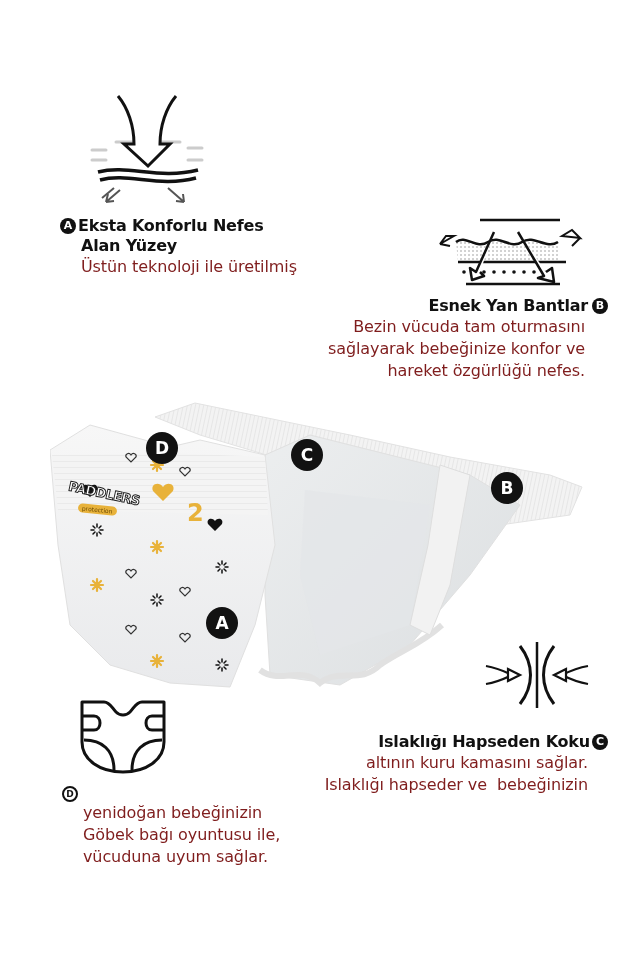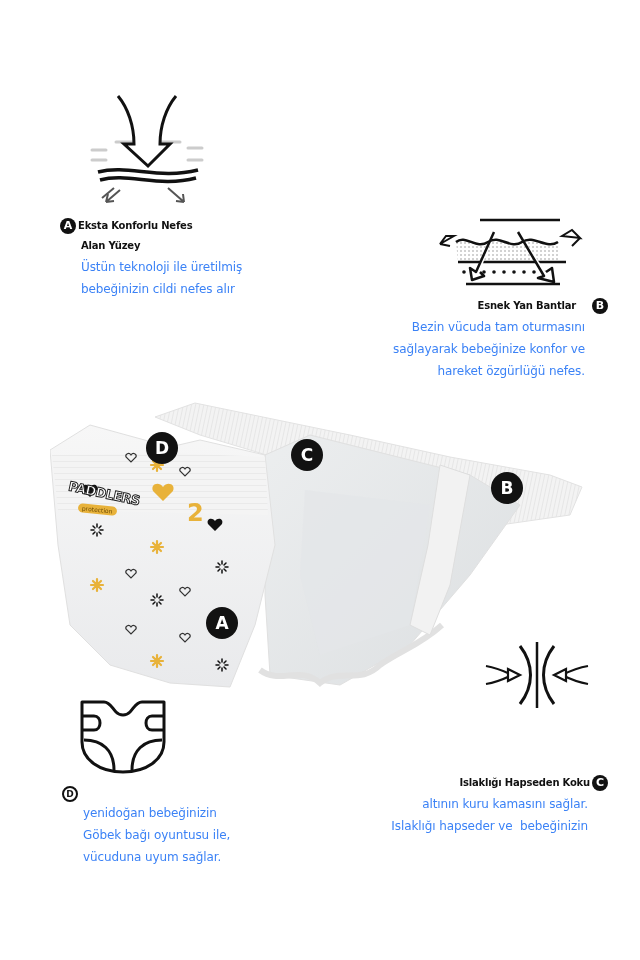--- a/index.html
+++ b/index.html
@@ -1,44 +1,44 @@
 <!DOCTYPE html>
 <html><head>
 <meta charset="utf-8">
 <style>
   * { box-sizing: border-box; margin: 0; padding: 0; }
   html, body { width: 640px; height: 960px; background: #ffffff; overflow: hidden; }
   body { position: relative; font-family: "DejaVu Sans", "Liberation Sans", sans-serif; color: #1a1a1a; }
 
   .abs { position: absolute; }
 
-  .feature-title { font-weight: bold; font-size: 10px; line-height: 20px; color: #111; letter-spacing: -0.2px; }
-  .feature-desc { font-size: 12px; line-height: 22px; color: #3b82f6; letter-spacing: -0.1px; }
+  .feature-title { font-weight: bold; font-size: 16px; line-height: 20px; color: #111; letter-spacing: -0.2px; }
+  .feature-desc { font-size: 16px; line-height: 22px; color: #7f1d1d; letter-spacing: -0.1px; }
 
   .badge { display: inline-flex; align-items: center; justify-content: center;
            width: 16px; height: 16px; border-radius: 50%; background: #111; color: #fff;
            font-weight: bold; font-size: 11px; line-height: 16px; font-family: "DejaVu Sans", sans-serif; }
   .badge.outline { background: #fff; color: #111; border: 2px solid #111; font-size: 9px; }
 
   .marker { position: absolute; width: 32px; height: 32px; border-radius: 50%;
             background: #121212; color: #fff; font-weight: bold; font-size: 17px;
             display: flex; align-items: center; justify-content: center;
             font-family: "DejaVu Sans", sans-serif; }
 
   
   #block-a { left: 60px; top: 216px; width: 270px; }
   #block-a .row1 { display: flex; align-items: center; gap: 2px; }
   #block-a .indent { padding-left: 21px; }
 
   
   #block-b { right: 55px; top: 296px; width: 320px; text-align: right; }
-  #block-b .row1 { display: flex; align-items: center; justify-content: flex-end; gap: 16px; margin-right: -23px; }
-
-  
-  #block-c { right: 32px; top: 773px; width: 320px; text-align: right; }
+  #block-b .row1 { display: flex; align-items: center; justify-content: flex-end; gap: 4px; margin-right: -23px; }
+
+  
+  #block-c { right: 32px; top: 732px; width: 320px; text-align: right; }
   #block-c .row1 { display: flex; align-items: center; justify-content: flex-end; gap: 2px; }
   #block-c .desc { padding-right: 20px; }
 
   
   #block-d { left: 62px; top: 786px; width: 260px; }
   #block-d .row1 { display: flex; align-items: center; gap: 5px; }
   #block-d .indent { padding-left: 21px; }
 
   .diaper-wrap { position: absolute; left: 50px; top: 395px; width: 540px; height: 300px; }
 </style>
@@ -65,21 +65,20 @@
 </div>
 
 <div id="block-a" class="abs">
   <div class="row1">
     <span class="badge">A</span>
     <span class="feature-title">Eksta Konforlu Nefes</span>
   </div>
   <div class="indent">
     <div class="feature-title">Alan Yüzey</div>
     <div class="feature-desc">Üstün teknoloji ile üretilmiş</div>
-    <div class="feature-desc">bebeğinizin cildi nefes alır</div>
   </div>
 </div>
 
 <div class="abs" style="left:436px; top:214px; width:150px; height:76px;">
   <svg width="150" height="76" viewBox="0 0 150 76">
     <defs>
       <pattern id="dots" width="4" height="4" patternUnits="userSpaceOnUse">
         <circle cx="1" cy="1" r="0.8" fill="#999"></circle>
       </pattern>
     </defs>

